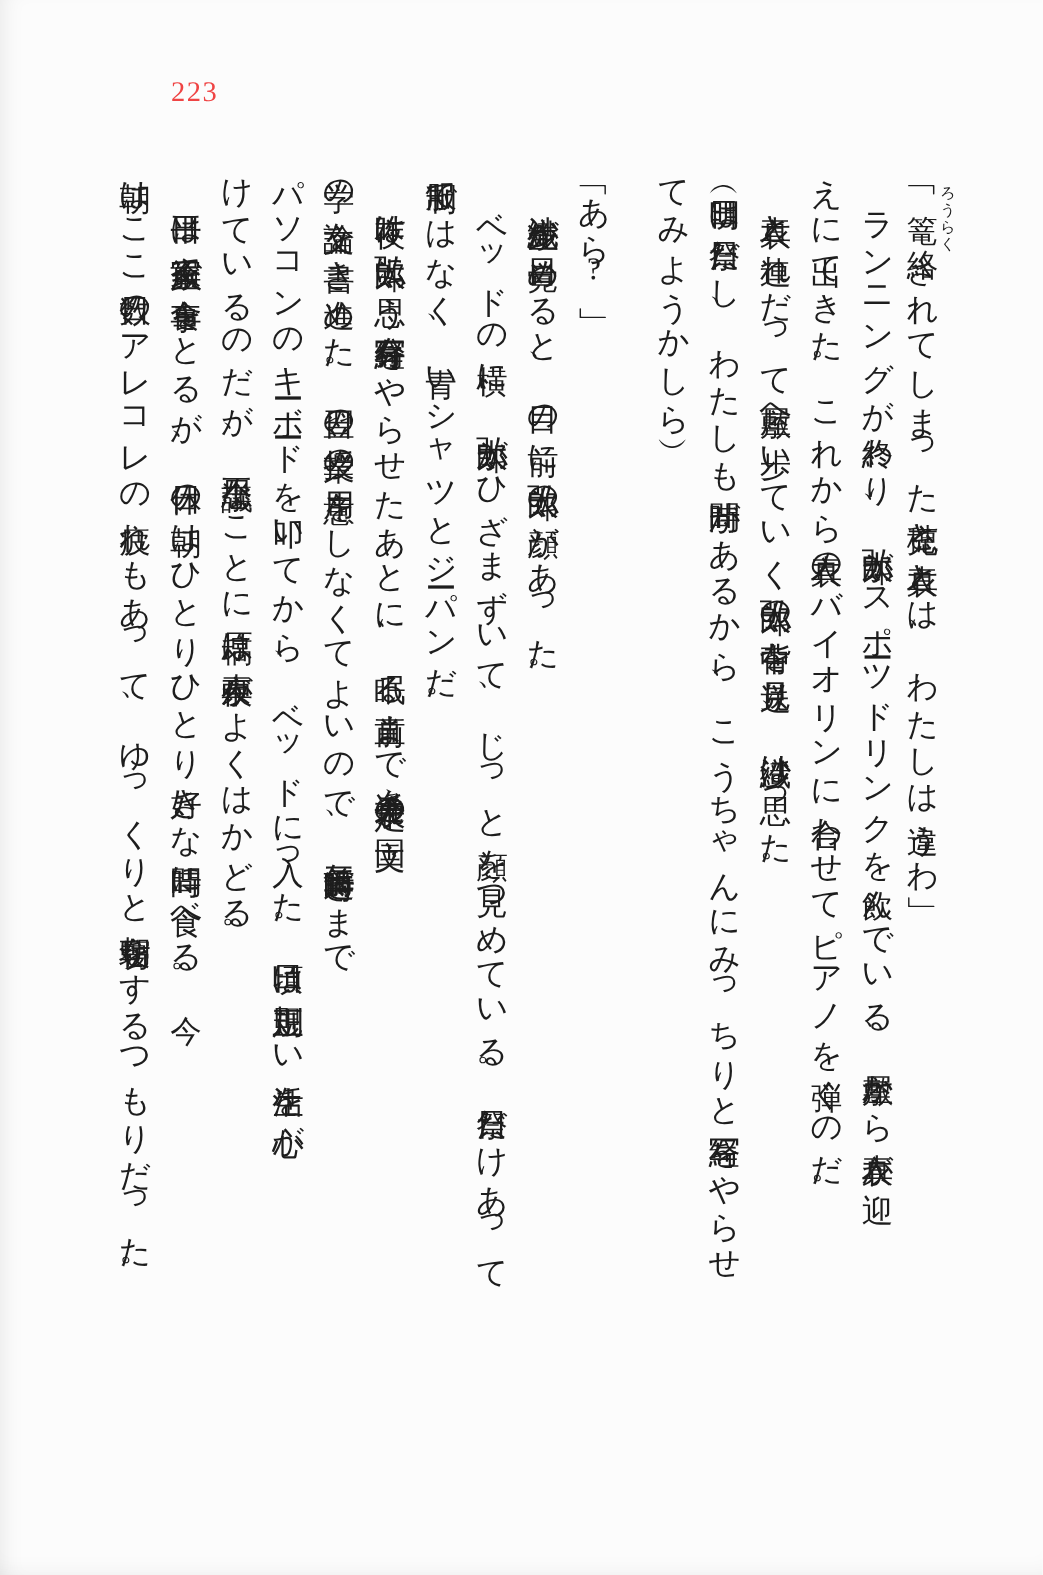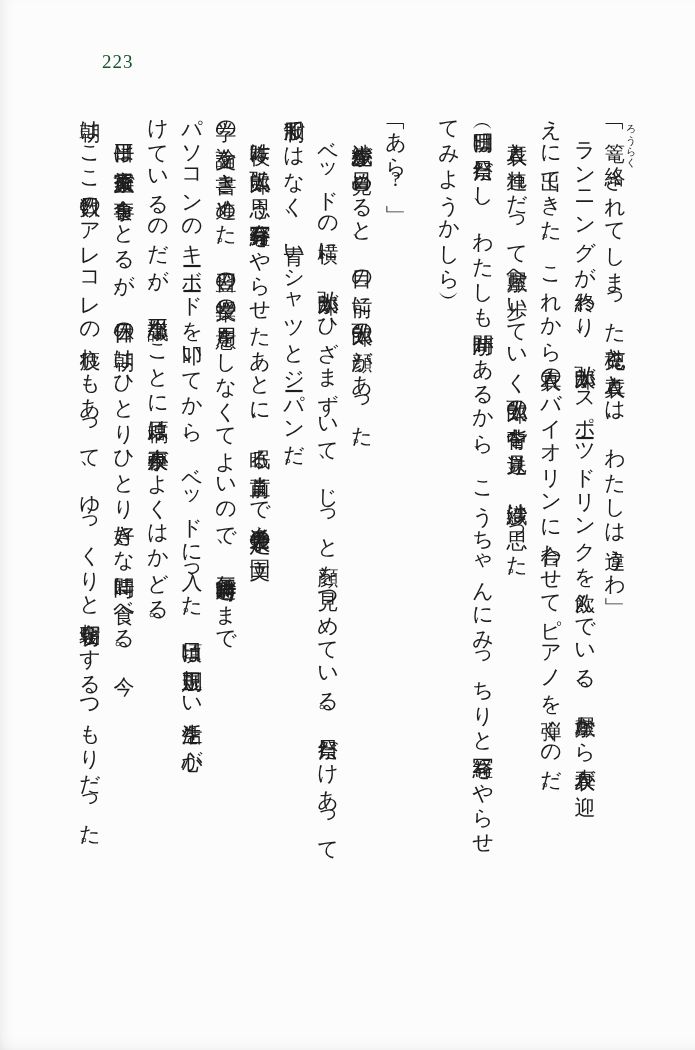--- a/index.html
+++ b/index.html
@@ -13,25 +13,25 @@
     height: 1050px;
     background: #fcfcfc;
     color: #1d1d1d;
     font-family: "Liberation Serif", "DejaVu Serif", serif;
     overflow: hidden;
     box-shadow: inset 12px 0 16px -12px rgba(0,0,0,0.10),
                 inset 0 -12px 16px -12px rgba(0,0,0,0.06);
   }
   .page-number {
     position: absolute;
-    left: 102px;
+    left: 114px;
     top: 51px;
     font-size: 19px;
     letter-spacing: 1px;
-    color: #14532d;
+    color: #ef4444;
   }
   .text-block {
     position: absolute;
     top: 105px;
     right: 59px;
     width: 566px;
     height: 838px;
     writing-mode: vertical-rl;
     text-orientation: mixed;
     font-size: 21px;

